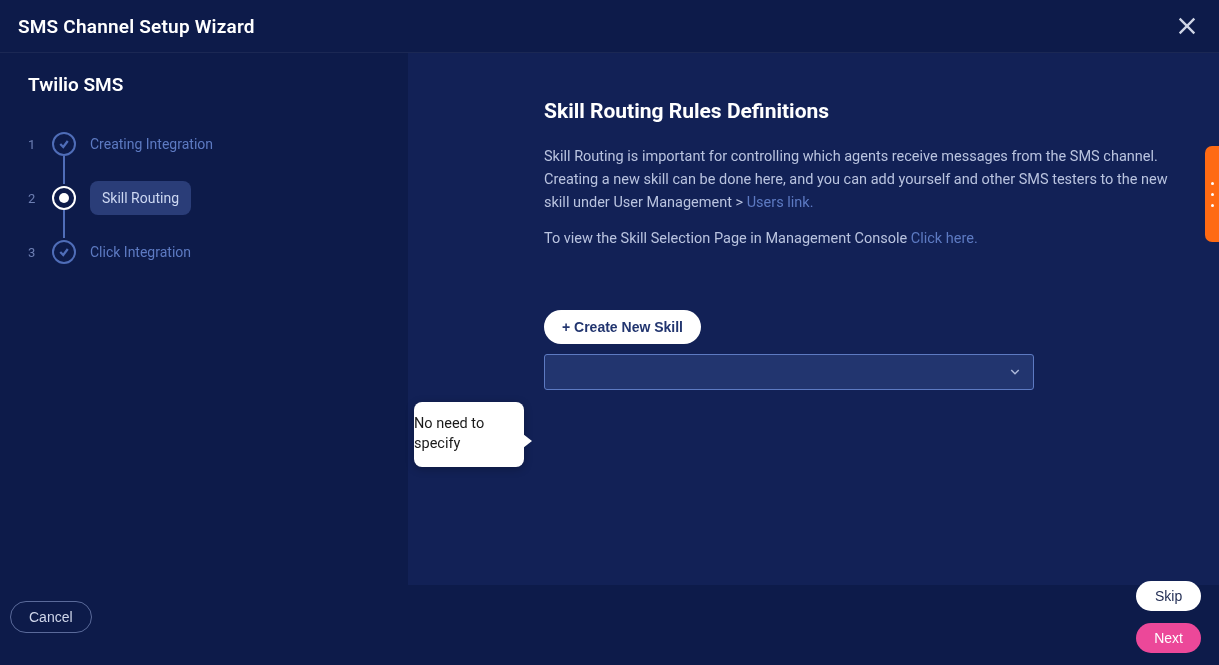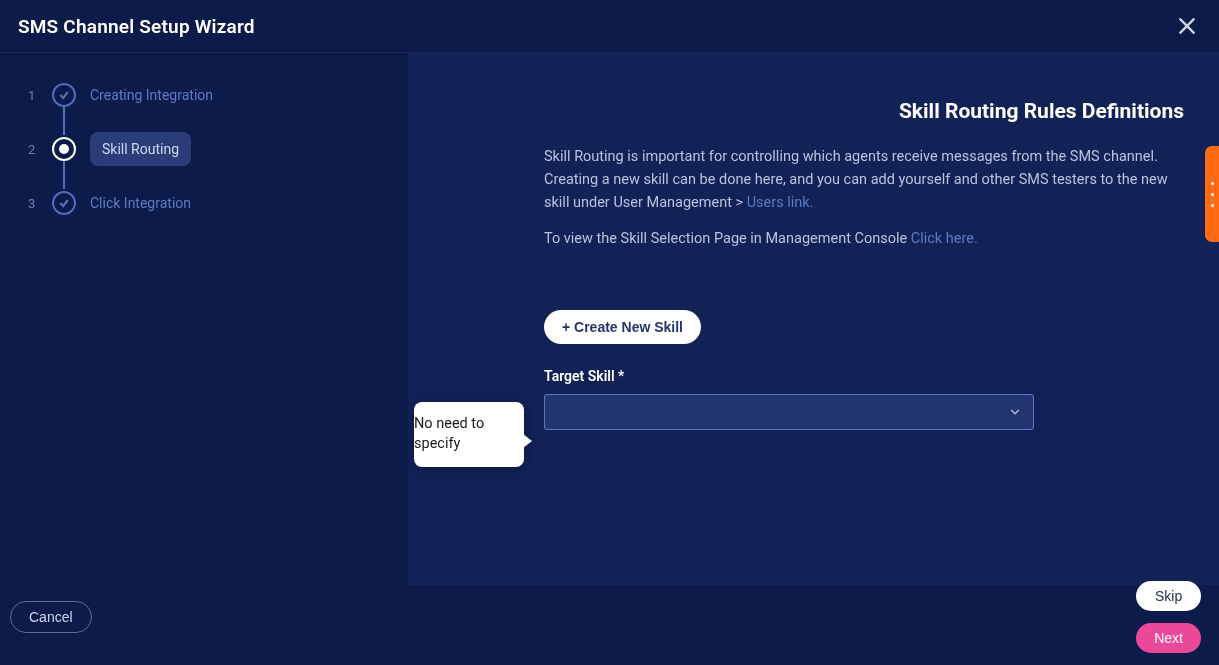--- a/index.html
+++ b/index.html
@@ -111,21 +111,20 @@
     position: relative;
   }
   .content {
     max-width: 640px;
   }
   .main-heading {
     font-size: 21px;
     font-weight: 700;
     color: #ffffff;
     margin-bottom: 22px;
-    text-align: right;
   }
   .desc {
     font-size: 14.5px;
     line-height: 1.6;
     color: #b9c3df;
     margin-bottom: 12px;
   }
   .desc a, .linkish {
     color: #5d7ac2;
     cursor: pointer;
@@ -262,20 +261,21 @@
     <svg viewBox="0 0 24 24">
         <line x1="4" y1="4" x2="20" y2="20"></line>
         <line x1="20" y1="4" x2="4" y2="20"></line>
       </svg>
   </div>
 </div>
 
 <div class="body">
 
   <div class="sidebar">
+    <div class="sidebar-title">Twilio SMS</div>
     <ul class="steps">
       <li class="step">
         <span class="step-num">1</span>
         <span class="step-icon">
           <svg viewBox="0 0 16 16">
               <polyline points="3,8 7,12 13,4"></polyline>
             </svg>
         </span>
         <span class="step-label">Creating Integration</span>
         <span class="step-connector"></span>
@@ -311,21 +311,20 @@
 
       <p class="desc">
         <span>Skill Routing is important for controlling which agents receive messages from the SMS channel. Creating a new skill can be done here, and you can add yourself and other SMS testers to the new skill under User Management &gt; </span><span class="linkish">Users link.</span>
       </p>
       <p class="desc">
         <span>To view the Skill Selection Page in Management Console </span><span class="linkish">Click here.</span>
       </p>
 
       <button class="create-btn">+ Create New Skill</button>
 
-      <div class="field-label">Target Skill *</div>
       <div class="select-wrap">
         <span></span>
         <span class="caret">
           <svg viewBox="0 0 16 16">
               <polyline points="3,6 8,11 13,6"></polyline>
             </svg>
         </span>
       </div>
     </div>
   </div>

